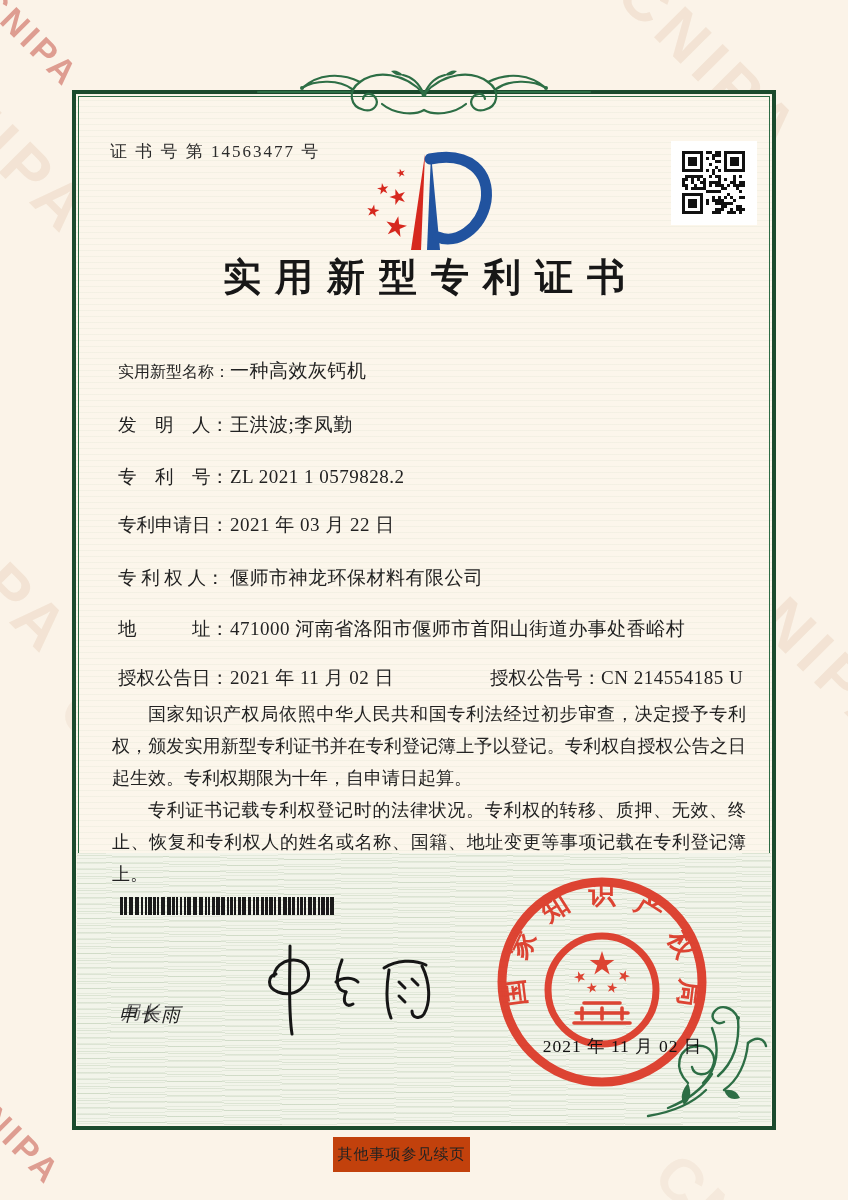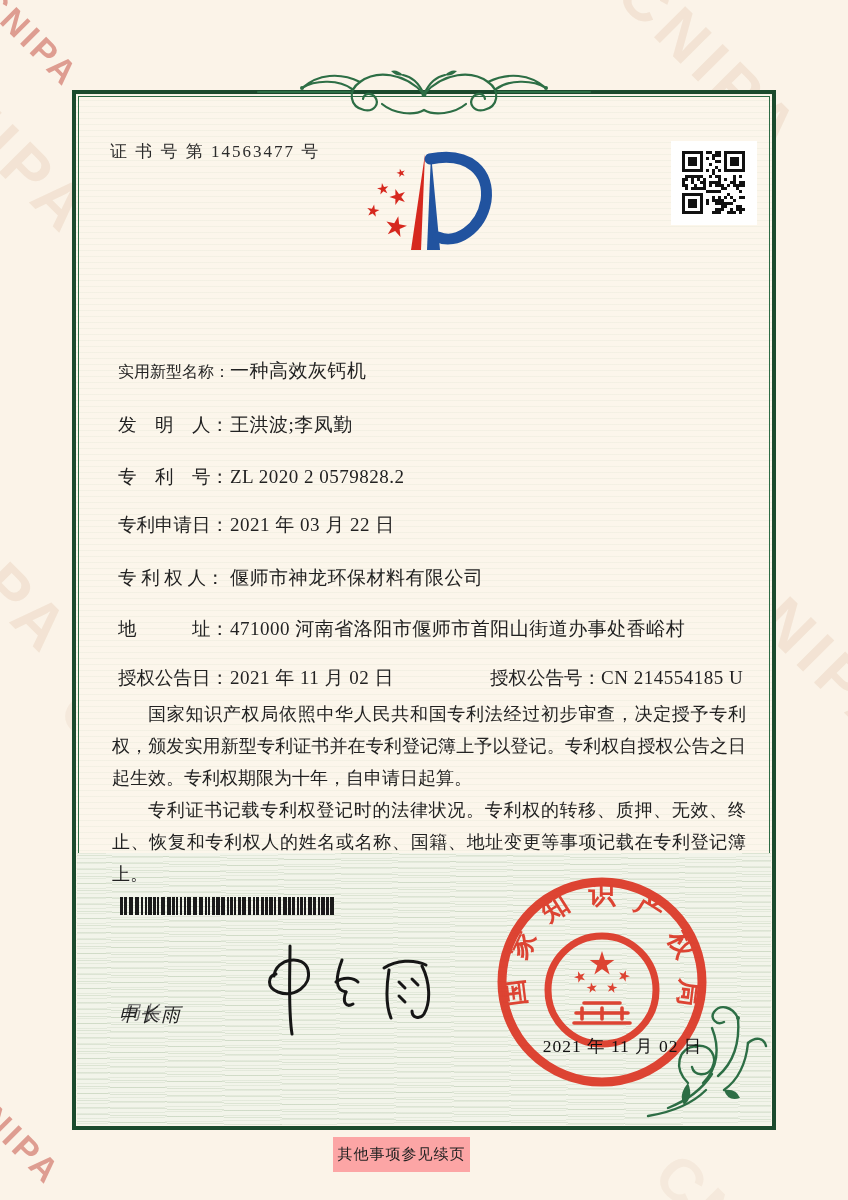--- a/index.html
+++ b/index.html
@@ -49,21 +49,21 @@
   
   #barcode{position:absolute;left:120px;top:897px;}
   #commissioner-title{position:absolute;left:121px;top:1000px;font-size:19px;color:#737373;letter-spacing:2px;font-style:italic;}
   #commissioner-name{position:absolute;left:119px;top:1002px;font-size:19px;color:#222;letter-spacing:2px;font-style:italic;}
   #signature{position:absolute;left:246px;top:934px;}
   #seal{position:absolute;left:492px;top:872px;opacity:0.93;}
   #seal-date{position:absolute;left:515px;top:1034px;width:215px;text-align:center;
      font-size:17.5px;color:#111;letter-spacing:1px;}
   #page-footer{position:absolute;left:72px;top:1090px;width:704px;text-align:center;
      font-size:15px;color:#333;letter-spacing:2px;}
-  #continuation{position:absolute;left:333px;top:1137px;width:137px;height:35px;background:#fca5a5;
+  #continuation{position:absolute;left:333px;top:1137px;width:137px;height:35px;background:#c2410c;
      display:flex;align-items:center;justify-content:center;font-size:15px;color:#222;letter-spacing:1px;}
 </style>
 </head>
 <body>
 
 <div id="page">
 
   <div class="wm tan" style="left:-55px;top:35px;">CNIPA</div>
   <div class="wm red" style="left:0px;top:-20px;">CNIPA</div>
   <div class="wm tan" style="left:655px;top:-45px;">CNIPA</div>
@@ -256,30 +256,31 @@
         <rect x="6" y="6" width="9" height="9" fill="#111"></rect>
         <rect x="42" y="0" width="21" height="21" fill="#111"></rect>
         <rect x="45" y="3" width="15" height="15" fill="#fff"></rect>
         <rect x="48" y="6" width="9" height="9" fill="#111"></rect>
         <rect x="0" y="42" width="21" height="21" fill="#111"></rect>
         <rect x="3" y="45" width="15" height="15" fill="#fff"></rect>
         <rect x="6" y="48" width="9" height="9" fill="#111"></rect>
       </svg>
   </div>
 
+  <div id="page-title">实用新型专利证书</div>
 
   <div id="fields">
     <div class="row" style="top:6px">
       <span class="flabel tight">实用新型名称：</span><span class="fvalue">一种高效灰钙机</span>
     </div>
     <div class="row" style="top:60px">
       <span class="flabel">发　明　人：</span><span class="fvalue">王洪波;李凤勤</span>
     </div>
     <div class="row" style="top:112px">
-      <span class="flabel">专　利　号：</span><span class="fvalue">ZL 2020 2 0579828.2</span>
+      <span class="flabel">专　利　号：</span><span class="fvalue">ZL 2021 1 0579828.2</span>
     </div>
     <div class="row" style="top:160px">
       <span class="flabel">专利申请日：</span><span class="fvalue">2021 年 03 月 22 日</span>
     </div>
     <div class="row" style="top:213px">
       <span class="flabel">专 利 权 人：</span><span class="fvalue">偃师市神龙环保材料有限公司</span>
     </div>
     <div class="row" style="top:264px">
       <span class="flabel">地　　　址：</span><span class="fvalue">471000 河南省洛阳市偃师市首阳山街道办事处香峪村</span>
     </div>

